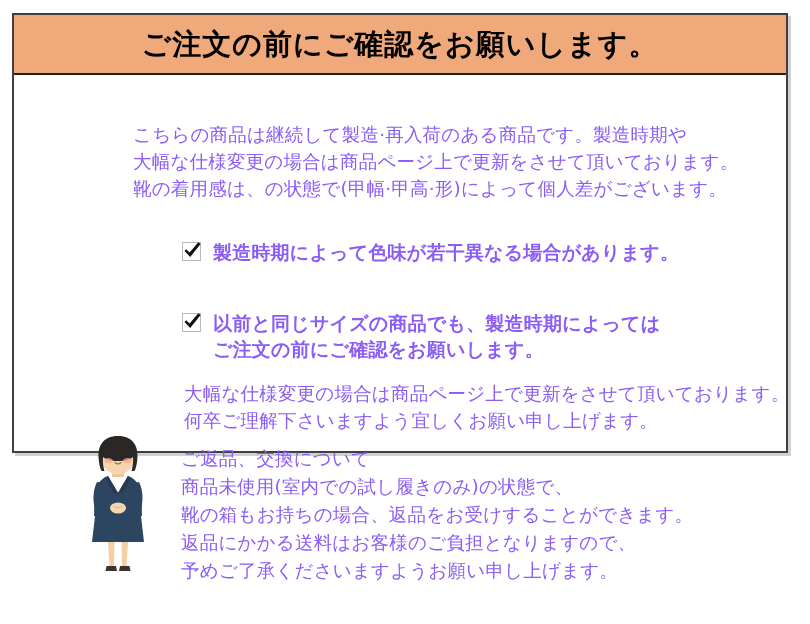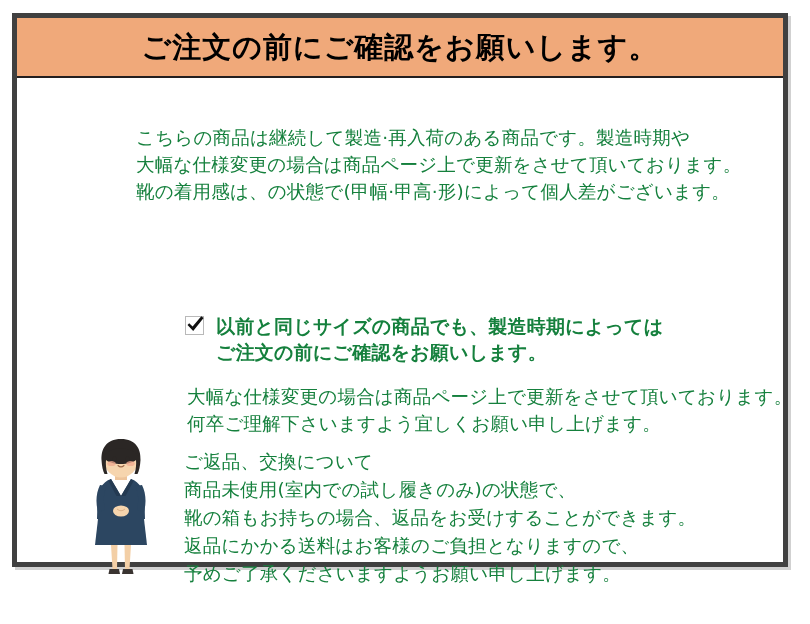--- a/index.html
+++ b/index.html
@@ -14,23 +14,23 @@
     font-family: "DejaVu Sans", "Liberation Sans", sans-serif;
     overflow: hidden;
   }
 
   
   #notice-panel {
     position: absolute;
     left: 12px;
     top: 13px;
     width: 776px;
-    height: 554px;
+    height: 440px;
     background: #ffffff;
-    border: 5px solid #404040;
+    border: 2px solid #404040;
     box-sizing: border-box;
     box-shadow: 3px 3px 0 0 rgba(0,0,0,0.18);
   }
 
   
   #header-band {
     position: absolute;
     left: 0;
     top: 0;
     right: 0;
@@ -51,21 +51,21 @@
     white-space: nowrap;
   }
 
   
   #notice-body {
     position: absolute;
     left: 0;
     top: 62px;
     right: 0;
     bottom: 0;
-    color: #15803d;
+    color: #8b5cf6;
   }
 
   
   #intro-block {
     position: absolute;
     left: 119px;
     top: 44px;
     width: 640px;
   }
   #intro-block .line {
@@ -167,20 +167,31 @@
   </div>
 
   <div id="notice-body">
 
     <div id="intro-block">
       <div class="line">こちらの商品は継続して製造·再入荷のある商品です。製造時期や</div>
       <div class="line">大幅な仕様変更の場合は商品ページ上で更新をさせて頂いております。</div>
       <div class="line">靴の着用感は、の状態で(甲幅·甲高·形)によって個人差がございます。</div>
     </div>
 
+    <div class="check-row" id="check-row-0">
+      <span class="checkbox-icon">
+        <span class="box"></span>
+        <svg viewBox="0 0 23 23" xmlns="http://www.w3.org/2000/svg">
+          <path d="M3.5 12.0 L5.2 10.2 L8.6 13.4 L17.3 3.2 L19.6 5.0 L9.2 18.0 Z" fill="#111111"></path>
+        </svg>
+      </span>
+      <span class="check-text">
+        <span class="line">製造時期によって色味が若干異なる場合があります。</span>
+      </span>
+    </div>
 
     <div class="check-row" id="check-row-1">
       <span class="checkbox-icon">
         <span class="box"></span>
         <svg viewBox="0 0 23 23" xmlns="http://www.w3.org/2000/svg">
           <path d="M3.5 12.0 L5.2 10.2 L8.6 13.4 L17.3 3.2 L19.6 5.0 L9.2 18.0 Z" fill="#111111"></path>
         </svg>
       </span>
       <span class="check-text">
         <span class="line">以前と同じサイズの商品でも、製造時期によっては</span>

